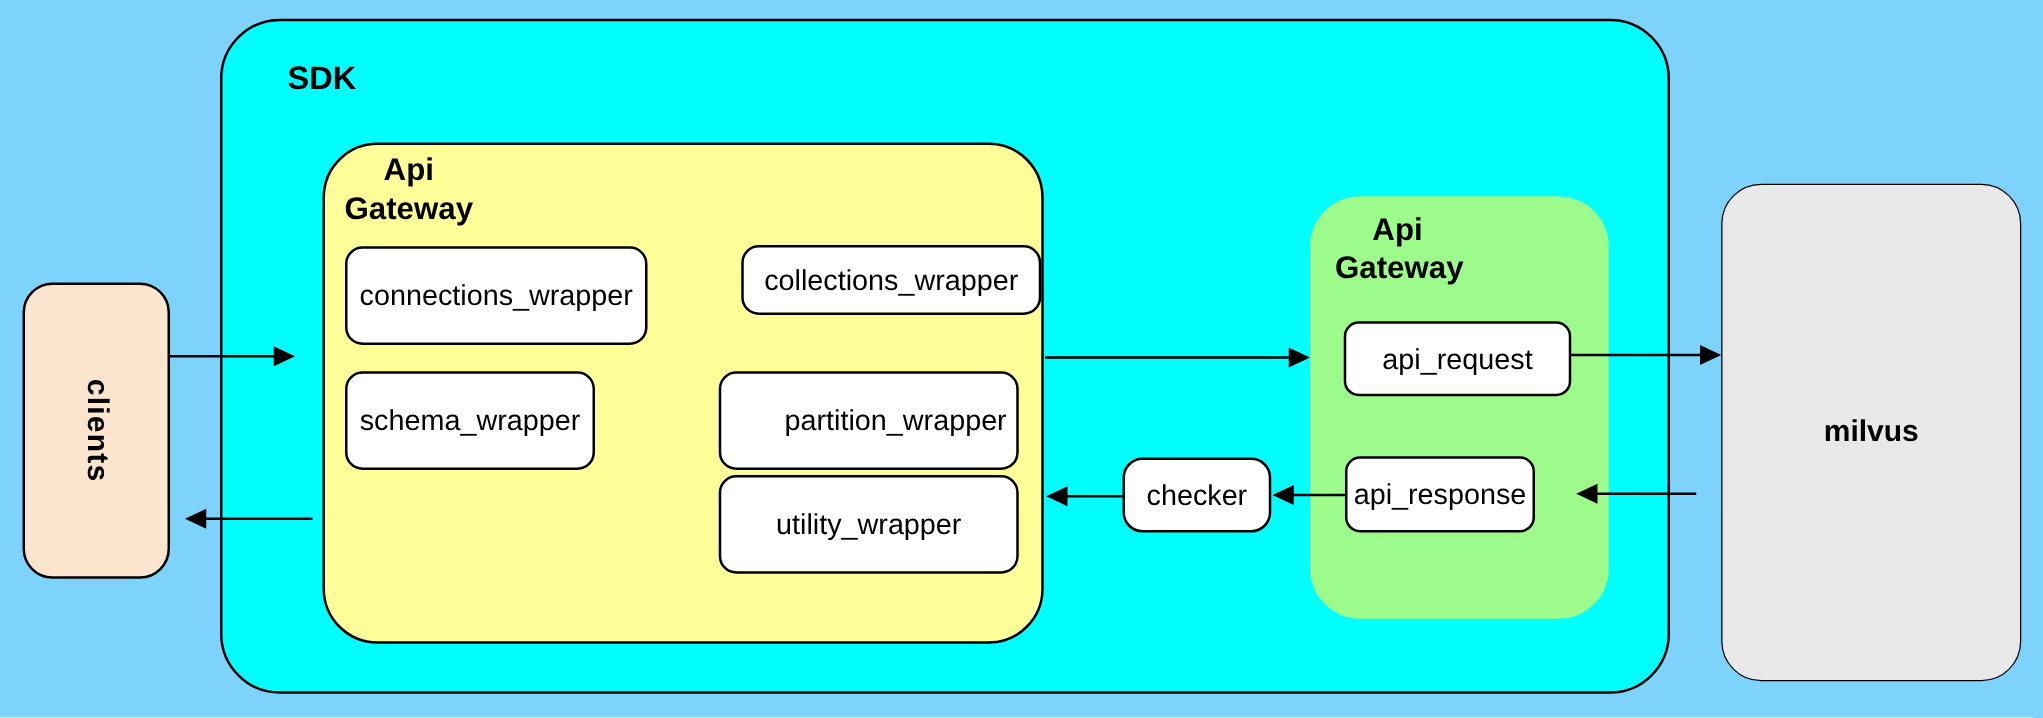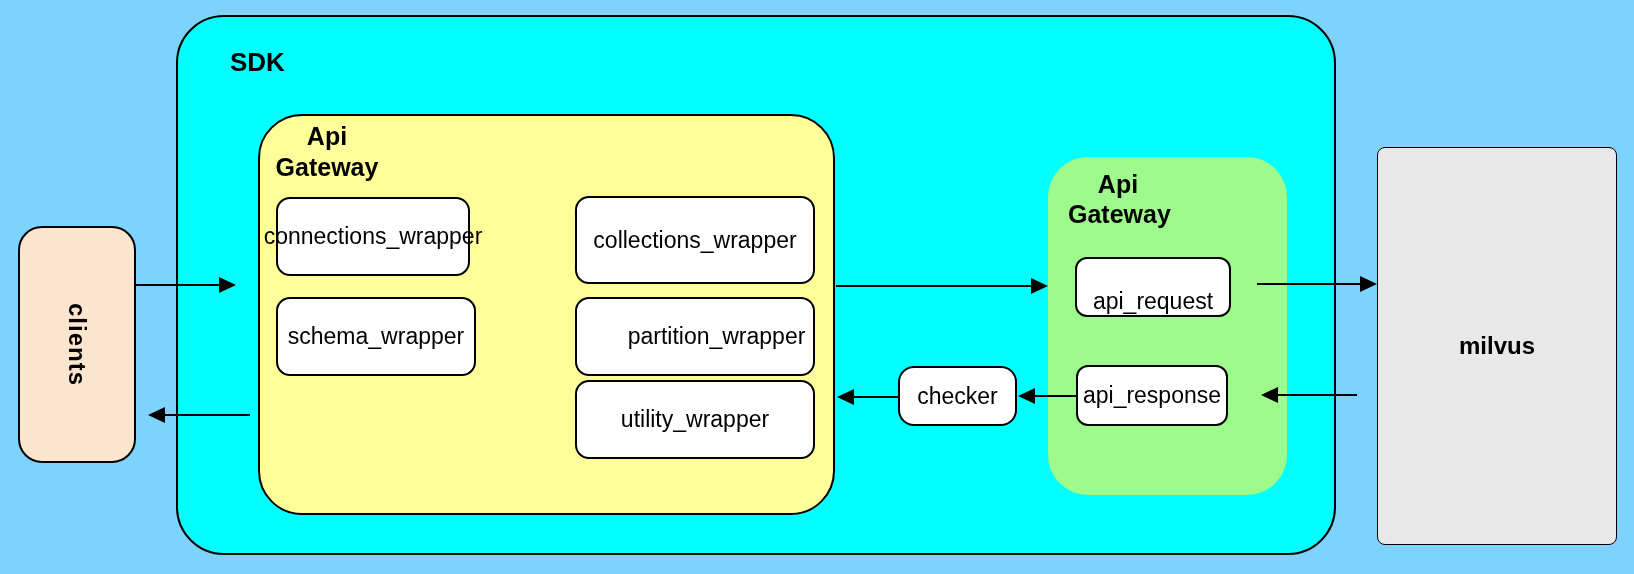--- a/index.html
+++ b/index.html
@@ -22,31 +22,31 @@
   #sdk{left:176px;top:15px;width:1160px;height:540px;border-radius:48px;background:#00ffff;}
   #sdk-label{position:absolute;left:52px;top:30px;font-size:26px;font-weight:bold;color:#000;}
   #clients{left:18px;top:226px;width:118px;height:237px;border-radius:24px;background:#fbe5ce;}
   #clients-label{writing-mode:vertical-rl;font-size:24px;font-weight:bold;color:#000;letter-spacing:1px;}
   #api-wrapper{left:258px;top:114px;width:577px;height:401px;border-radius:44px;background:#ffff99;}
   #api-wrapper-label{position:absolute;left:12px;top:5px;width:110px;text-align:center;
     font-size:25px;font-weight:bold;line-height:31px;color:#000;}
   #api-gateway{left:1048px;top:157px;width:239px;height:338px;border-radius:40px;background:#9cfb8a;border:none;}
   #api-gateway-label{position:absolute;left:20px;top:12px;width:100px;text-align:center;
     font-size:25px;font-weight:bold;line-height:30px;color:#000;}
-  #milvus{left:1377px;top:147px;width:240px;height:398px;border-radius:8px;background:#e8e8e8;border-width:1.5px;}
+  #milvus{left:1377px;top:147px;width:240px;height:398px;border-radius:32px;background:#e8e8e8;border-width:1.5px;}
   #milvus-label{font-size:24px;font-weight:bold;color:#000;}
   
   .wbox{background:#ffffff;border-radius:14px;font-size:23px;color:#000;}
-  #wbox-connections{left:276px;top:197px;width:194px;height:79px;}
-  #wbox-collections{left:575px;top:196px;width:240px;height:88px;}
+  #wbox-connections{left:276px;top:197px;width:242px;height:79px;}
+  #wbox-collections{left:593px;top:196px;width:240px;height:56px;}
   #wbox-schema{left:276px;top:297px;width:200px;height:79px;}
   #wbox-partition{left:575px;top:297px;width:240px;height:79px;padding-left:43px;}
   #wbox-index{left:276px;top:398px;width:242px;height:79px;}
   #wbox-utility{left:575px;top:380px;width:240px;height:79px;}
-  #box-api-request{left:1075px;top:257px;width:156px;height:60px;border-radius:12px;background:#fff;font-size:23px;align-items:flex-end;}
+  #box-api-request{left:1075px;top:257px;width:182px;height:60px;border-radius:12px;background:#fff;font-size:23px;}
   #box-api-response{left:1076px;top:365px;width:152px;height:61px;border-radius:12px;background:#fff;font-size:23px;}
   #box-checker{left:898px;top:366px;width:119px;height:60px;border-radius:16px;background:#fff;font-size:23px;}
   
   .hline{position:absolute;height:2px;background:#000;}
   .head-right{position:absolute;width:0;height:0;
     border-top:8px solid transparent;border-bottom:8px solid transparent;border-left:17px solid #000;}
   .head-left{position:absolute;width:0;height:0;
     border-top:8px solid transparent;border-bottom:8px solid transparent;border-right:17px solid #000;}
 </style>
 </head>

